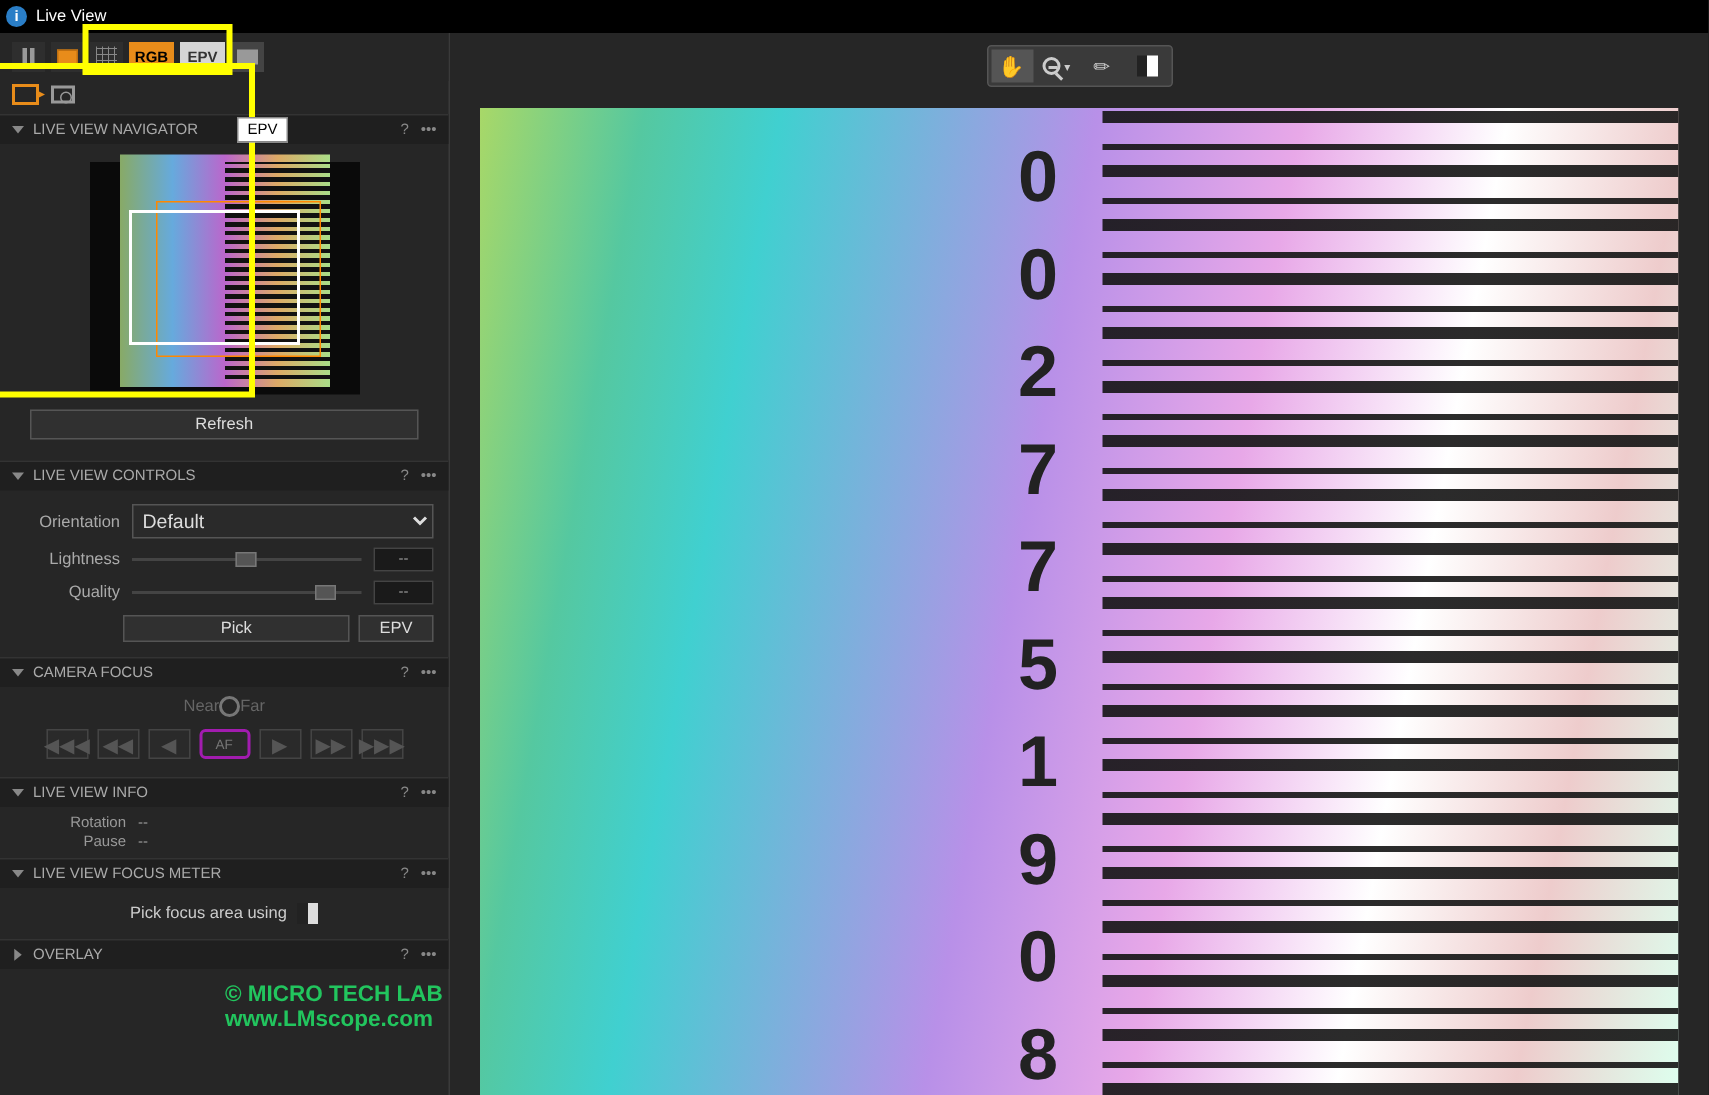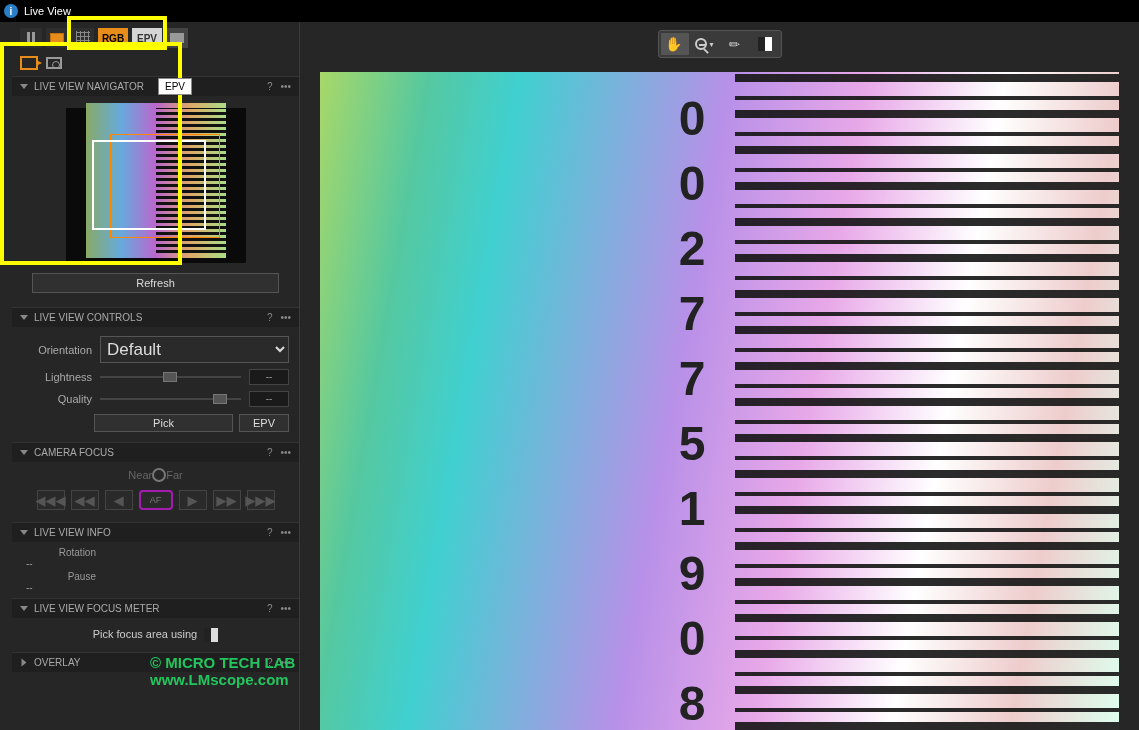--- a/index.html
+++ b/index.html
@@ -111,34 +111,34 @@
   .nav-sel{position:absolute;border:2px solid #fff;}
   .nav-sel.outer{left:26px;top:32px;width:114px;height:90px;}
   .nav-sel.inner{left:44px;top:26px;width:110px;height:104px;border:1px solid #f80;}
   .btn-wide{
     display:block;width:calc(100% - 20px);margin:4px auto;
     background:#303030;border:1px solid #555;color:#ddd;
     padding:3px 0;cursor:pointer;font-size:11px;
   }
   .control-row{display:flex;align-items:center;gap:8px;padding:3px 0;}
   .control-row label{width:70px;text-align:right;color:#aaa;}
-  .control-row select{flex:1;background:#2a2a2a;border:1px solid #555;color:#ddd;padding:2px;font-size:17px;}
+  .control-row select{flex:1;background:#2a2a2a;border:1px solid #555;color:#ddd;padding:2px;font-size:13px;}
   .slider{flex:1;height:14px;position:relative;}
   .slider::before{content:'';position:absolute;left:0;right:0;top:6px;height:2px;background:#444;}
   .slider-thumb{position:absolute;top:2px;width:14px;height:10px;background:#555;border:1px solid #777;}
   .val-box{width:40px;height:16px;background:#1a1a1a;border:1px solid #444;color:#999;text-align:center;font-size:10px;line-height:14px;}
   .btn-pair{display:flex;gap:6px;margin-top:4px;}
   .btn-half{flex:1;background:#303030;border:1px solid #555;color:#ddd;padding:2px 0;cursor:pointer;font-size:11px;}
   .btn-small{width:50px;background:#303030;border:1px solid #555;color:#ddd;padding:2px 0;cursor:pointer;font-size:11px;}
   .focus-bar{display:flex;align-items:center;justify-content:center;padding:4px 10px;color:#666;}
   .focus-circle{width:14px;height:14px;border:2px solid #777;border-radius:50%;}
   .focus-btns{display:flex;gap:6px;justify-content:center;padding:4px 10px;}
   .fbtn{width:28px;height:20px;background:#2a2a2a;border:1px solid #444;display:flex;align-items:center;justify-content:center;color:#555;cursor:pointer;}
   .fbtn.af{border:2px solid #a21caf;border-radius:4px;color:#777;width:34px;font-size:9px;}
-  .info-row{display:flex;padding:1px 10px;font-size:10px;color:#999;flex-direction:column;}
+  .info-row{display:flex;padding:1px 10px;font-size:10px;color:#999;}
   .info-row span:first-child{width:70px;text-align:right;margin-right:8px;}
   .focus-meter{padding:10px;text-align:center;color:#ccc;}
   .pick-icon{display:inline-block;width:14px;height:14px;background:linear-gradient(90deg,#222 50%,#ddd 50%);vertical-align:middle;margin-left:4px;}
   .tooltip{position:absolute;top:56px;left:158px;background:#fff;color:#000;padding:2px 6px;font-size:10px;border:1px solid #888;z-index:10;}
   .watermark{position:absolute;bottom:42px;left:150px;color:#22c55e;font-weight:bold;font-size:15px;z-index:20;}
   .center-panel{flex:1;background:#262626;position:relative;}
   .view-toolbar{
     position:absolute;top:8px;left:50%;transform:translateX(-50%);
     display:flex;gap:2px;background:#3a3a3a;border:1px solid #555;border-radius:3px;padding:2px;
   }
@@ -173,21 +173,21 @@
     position:absolute;top:20px;bottom:0;right:50%;
     width:60px;
     writing-mode:vertical-rl;
     text-orientation:upright;
     font-size:48px;
     font-weight:bold;
     color:#222;
     letter-spacing:12px;
     font-family:Arial;
   }
-  .left-panel{position:relative;padding-left:12px;}
+  .left-panel{position:relative;}
 </style>
 </head>
 <body>
 
 <div class="titlebar">
   <div class="info-icon">i</div>
   <span>Live View</span>
 </div>
 
 <div class="main">

